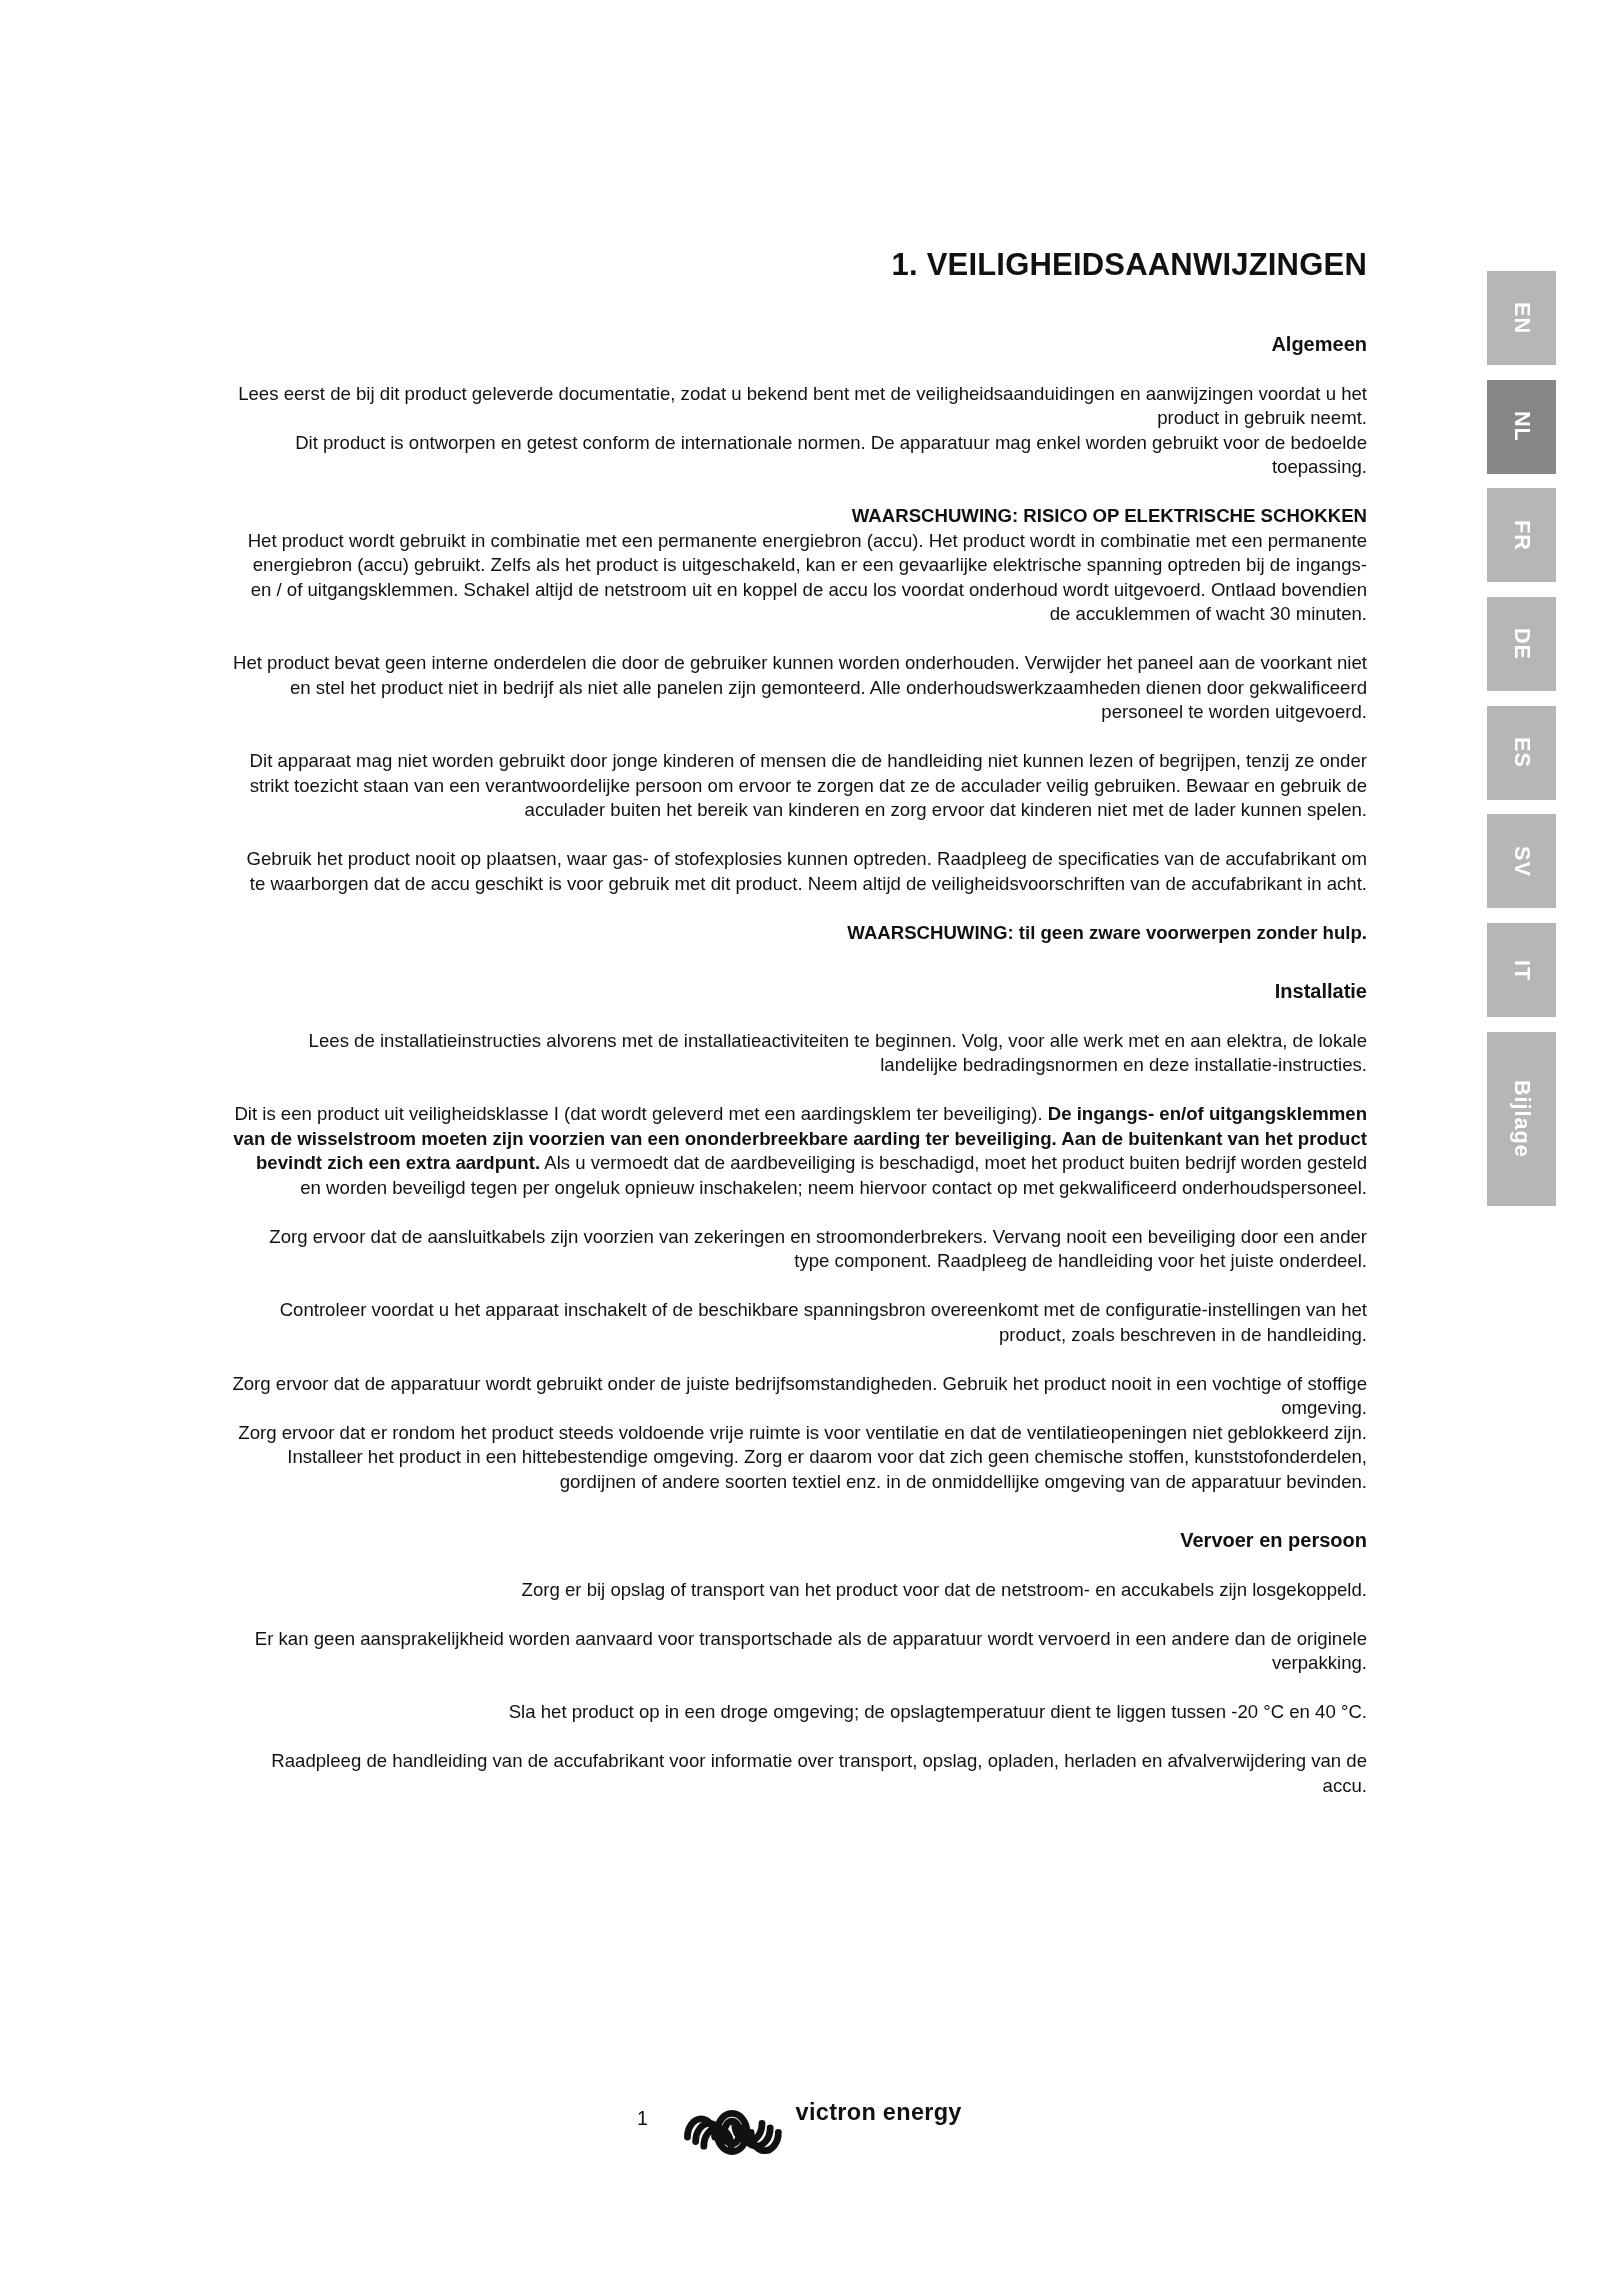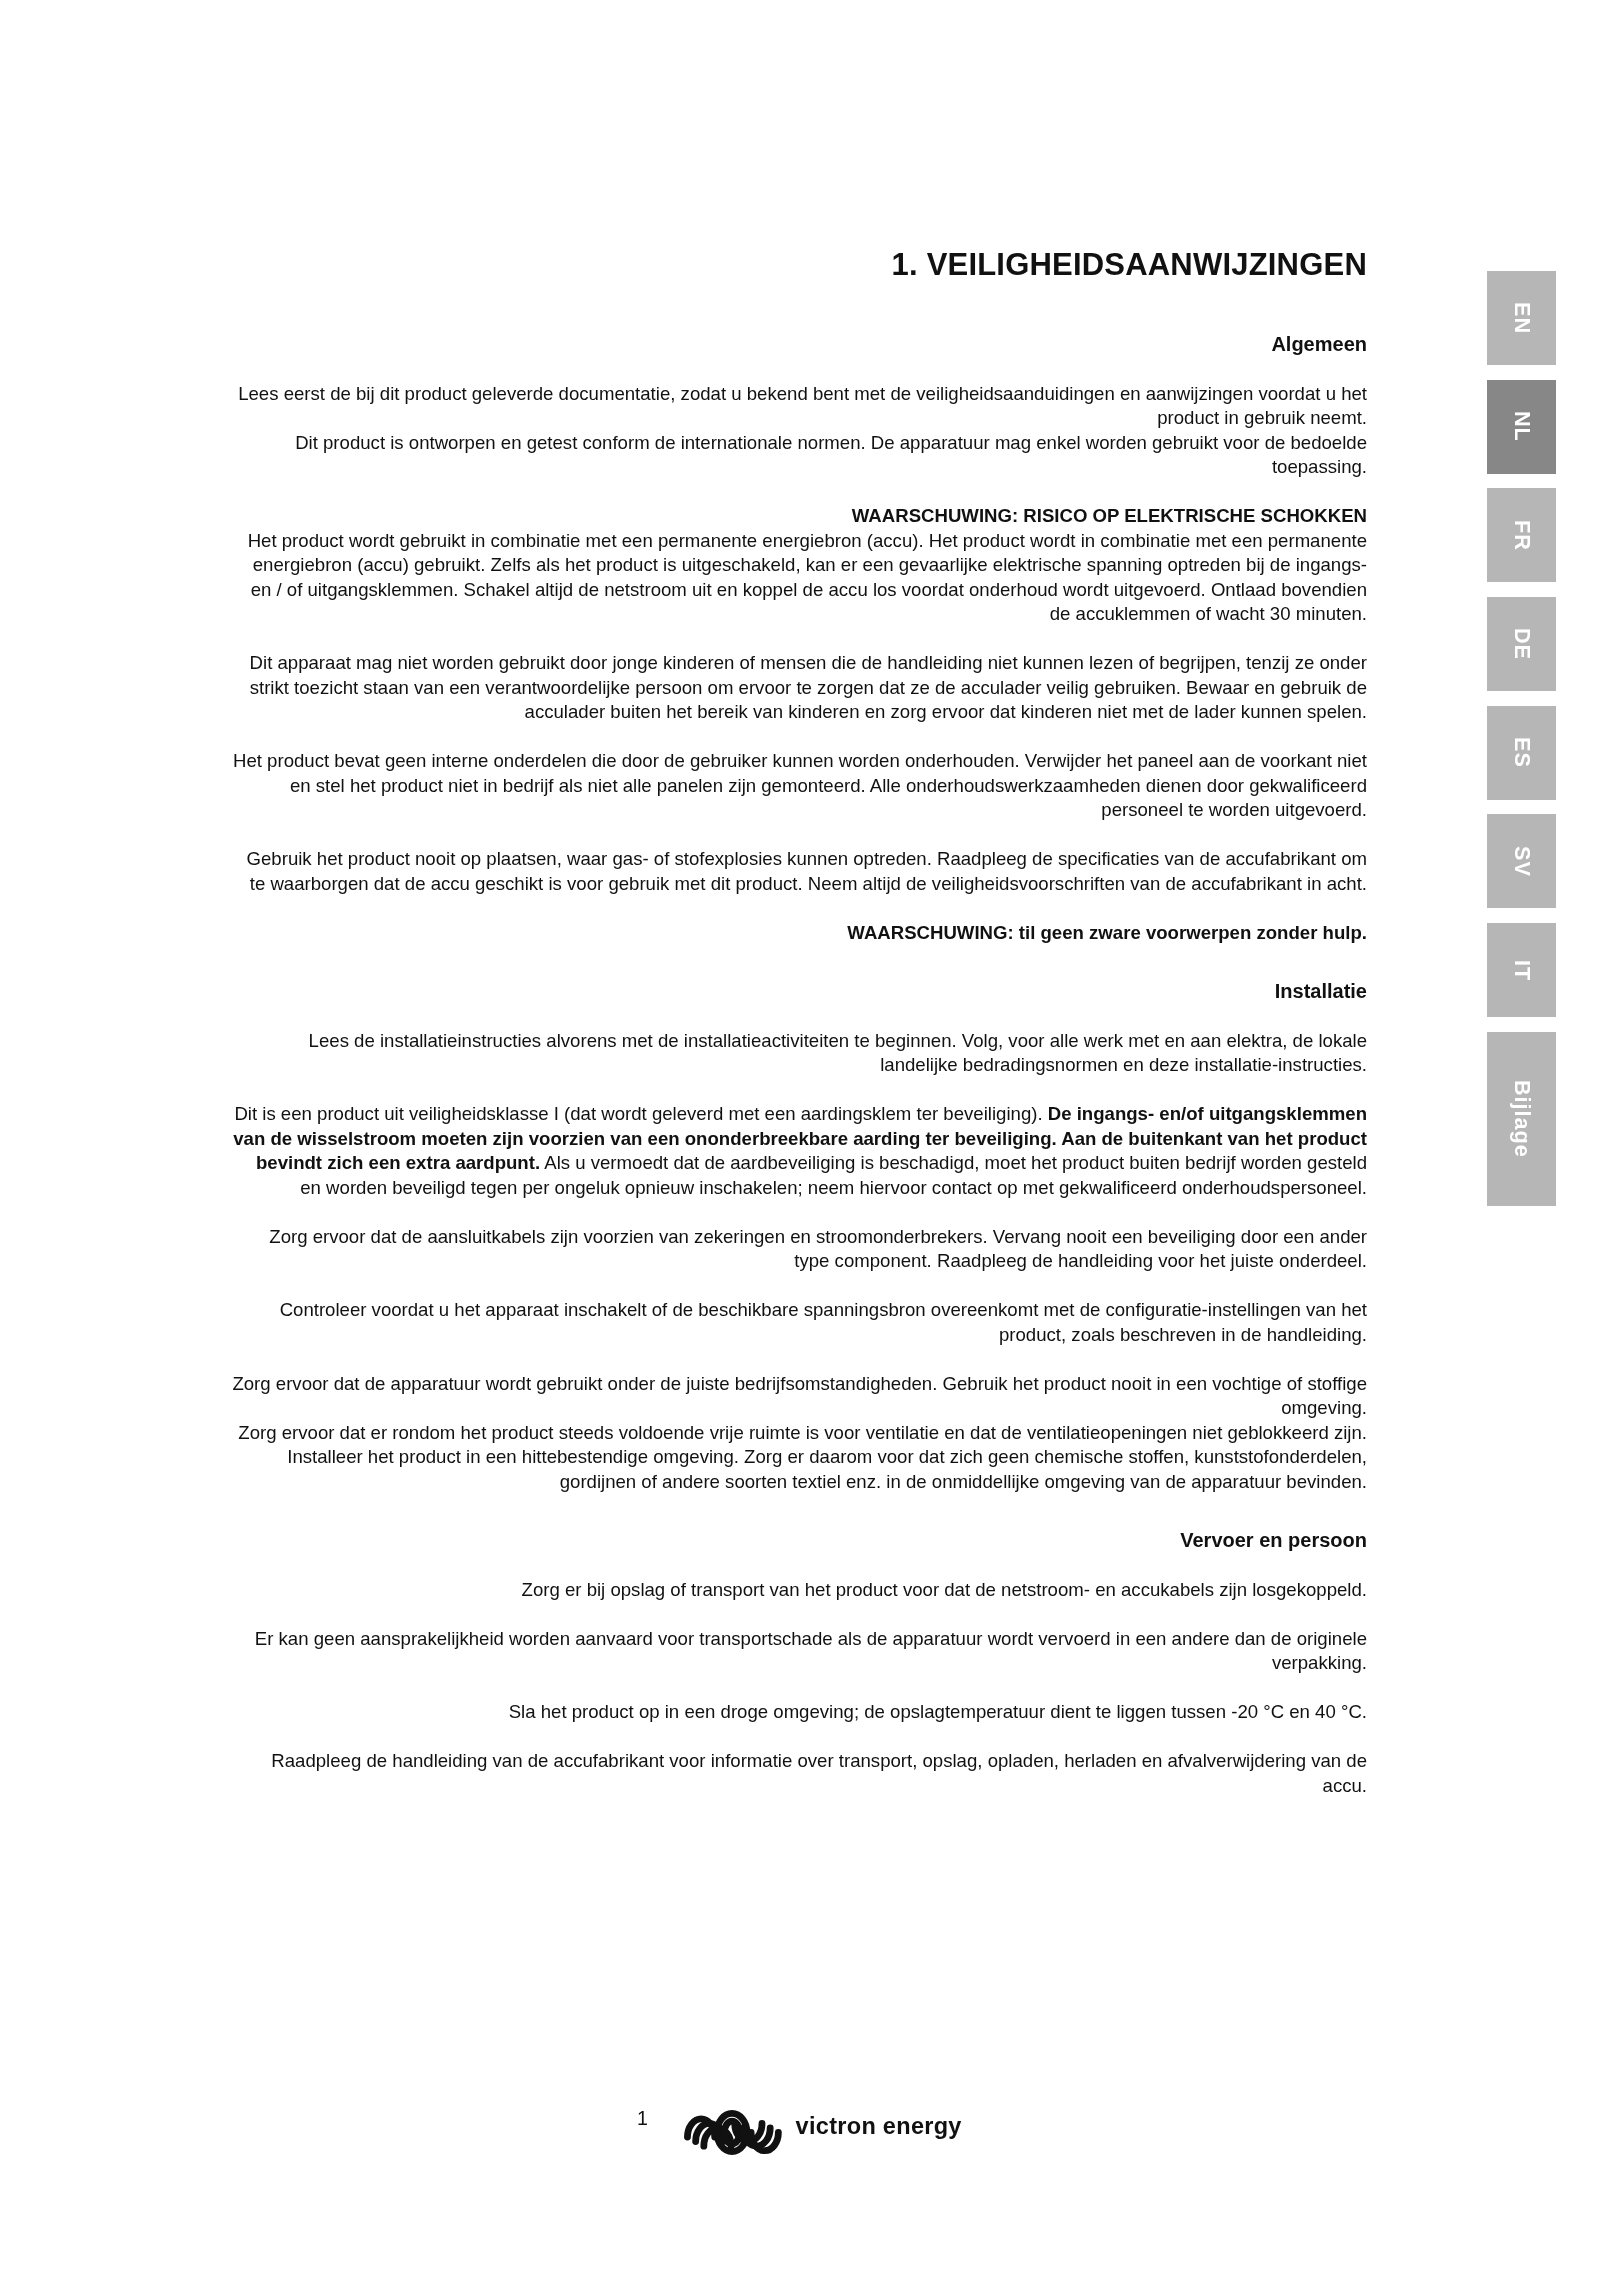--- a/index.html
+++ b/index.html
@@ -85,21 +85,21 @@
     line-height: 24.5px;
     margin-top: 7.8px;
   }
   .logo-icon {
     margin-left: 34px;
     width: 100px;
     height: 69px;
   }
   .brand-text {
     margin-left: 13.7px;
-    margin-top: 15px;
+    margin-top: 1px;
     font-size: 23.5px;
     font-weight: bold;
     letter-spacing: 0.3px;
     color: #111;
   }
 </style>
 </head>
 <body>
 
 <div class="page">
@@ -111,22 +111,22 @@
     <div class="section-heading">Algemeen</div>
 
     <p class="para">Lees eerst de bij dit product geleverde documentatie, zodat u bekend bent met de veiligheidsaanduidingen en aanwijzingen voordat u het product in gebruik neemt.
 Dit product is ontworpen en getest conform de internationale normen. De apparatuur mag enkel worden gebruikt voor de bedoelde toepassing.</p>
 
     <div class="warning-block">
       <div class="warning-title">WAARSCHUWING: RISICO OP ELEKTRISCHE SCHOKKEN</div>
       <div class="warning-body">Het product wordt gebruikt in combinatie met een permanente energiebron (accu). Het product wordt in combinatie met een permanente energiebron (accu) gebruikt. Zelfs als het product is uitgeschakeld, kan er een gevaarlijke elektrische spanning optreden bij de ingangs- en / of uitgangsklemmen. Schakel altijd de netstroom uit en koppel de accu los voordat onderhoud wordt uitgevoerd. Ontlaad bovendien de accuklemmen of wacht 30 minuten.</div>
     </div>
 
+    <p class="para">Het product bevat geen interne onderdelen die door de gebruiker kunnen worden onderhouden. Verwijder het paneel aan de voorkant niet en stel het product niet in bedrijf als niet alle panelen zijn gemonteerd. Alle onderhoudswerkzaamheden dienen door gekwalificeerd personeel te worden uitgevoerd.</p>
     <p class="para">Dit apparaat mag niet worden gebruikt door jonge kinderen of mensen die de handleiding niet kunnen lezen of begrijpen, tenzij ze onder strikt toezicht staan van een verantwoordelijke persoon om ervoor te zorgen dat ze de acculader veilig gebruiken. Bewaar en gebruik de acculader buiten het bereik van kinderen en zorg ervoor dat kinderen niet met de lader kunnen spelen.</p>
-    <p class="para">Het product bevat geen interne onderdelen die door de gebruiker kunnen worden onderhouden. Verwijder het paneel aan de voorkant niet en stel het product niet in bedrijf als niet alle panelen zijn gemonteerd. Alle onderhoudswerkzaamheden dienen door gekwalificeerd personeel te worden uitgevoerd.</p>
     <p class="para">Gebruik het product nooit op plaatsen, waar gas- of stofexplosies kunnen optreden. Raadpleeg de specificaties van de accufabrikant om te waarborgen dat de accu geschikt is voor gebruik met dit product. Neem altijd de veiligheidsvoorschriften van de accufabrikant in acht.</p>
 
     <p class="warning-line">WAARSCHUWING: til geen zware voorwerpen zonder hulp.</p>
 
     <div class="section-heading">Installatie</div>
 
     <p class="para">Lees de installatieinstructies alvorens met de installatieactiviteiten te beginnen. Volg, voor alle werk met en aan elektra, de lokale landelijke  bedradingsnormen en deze installatie-instructies.</p>
 
     <p class="para"><span>Dit is een product uit veiligheidsklasse I (dat wordt geleverd met een aardingsklem ter beveiliging). </span><span class="bold-inline">De ingangs- en/of uitgangsklemmen van de wisselstroom moeten zijn voorzien van een ononderbreekbare aarding ter beveiliging. Aan de buitenkant van het product bevindt zich een extra aardpunt.</span><span> Als u vermoedt dat de aardbeveiliging is beschadigd, moet het product buiten bedrijf worden gesteld en worden beveiligd tegen per ongeluk opnieuw inschakelen; neem hiervoor contact op met gekwalificeerd onderhoudspersoneel.</span></p>
 

